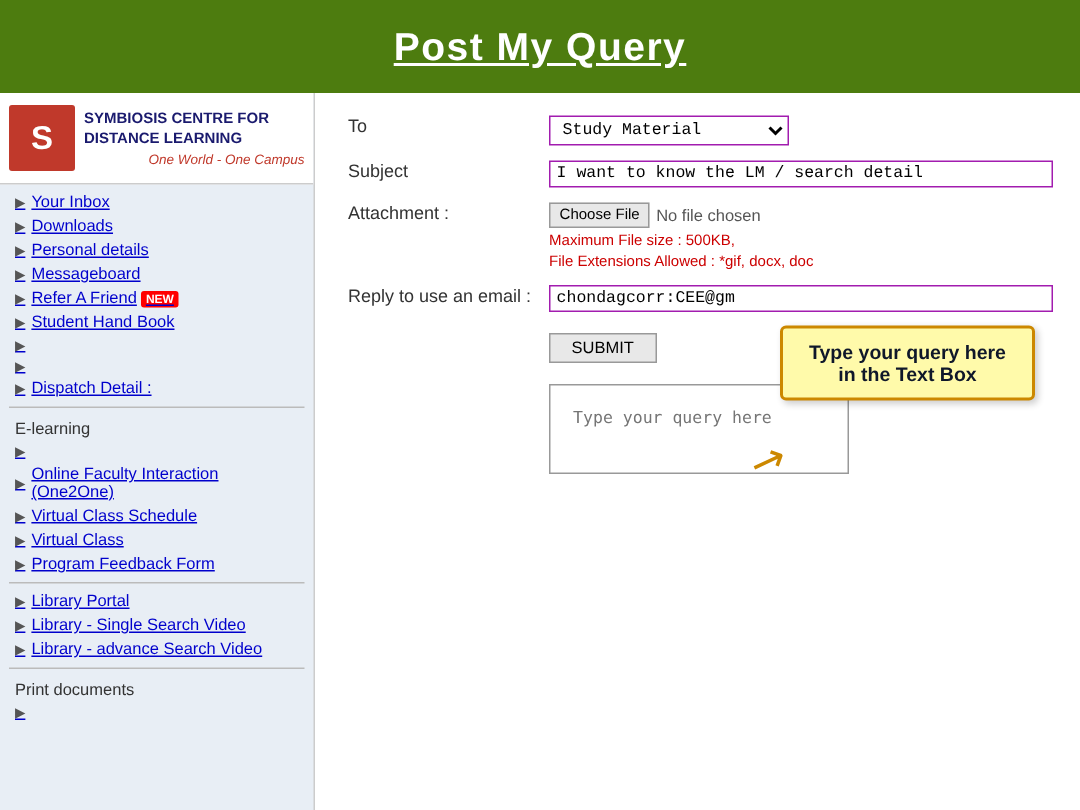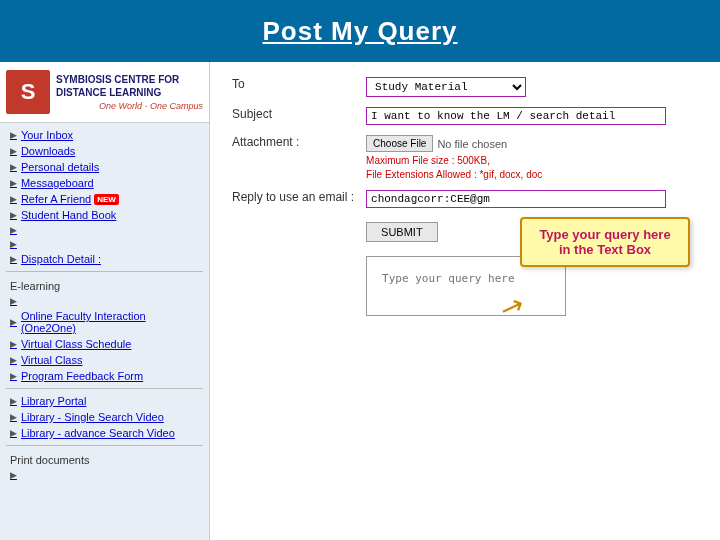--- a/index.html
+++ b/index.html
@@ -7,21 +7,21 @@
       width: 720px;
       height: 540px;
       font-family: Arial, sans-serif;
       font-size: 12px;
       overflow: hidden;
       background: #fff;
     }
 
     
     #header {
-      background: #0369a1;
+      background: #4d7c0f;
       height: 62px;
       display: flex;
       align-items: center;
       justify-content: center;
     }
     #header h1 {
       color: #fff;
       font-size: 26px;
       font-weight: bold;
       text-decoration: underline;
@@ -148,21 +148,21 @@
       font-size: 11px;
       border: 1px solid #a21caf;
       padding: 2px 4px;
       background: #fff;
       font-family: Liberation Mono, monospace;
     }
     .form-table select {
       width: 160px;
     }
     .form-table input[type="text"] {
-      width: 300px;
+      width: 336px;
     }
 
     .file-info {
       font-size: 10px;
       color: #c00;
       margin-top: 3px;
     }
     .file-input-row {
       display: flex;
       align-items: center;
@@ -215,21 +215,21 @@
     .tooltip-box {
       position: absolute;
       right: 30px;
       top: 155px;
       background: #fffaaa;
       border: 2px solid #cc8800;
       border-radius: 4px;
       padding: 8px 12px;
       font-size: 13px;
       font-weight: bold;
-      color: #be185d;
+      color: #0f172a;
       width: 170px;
       text-align: center;
       box-shadow: 2px 2px 5px rgba(0,0,0,0.2);
     }
     .tooltip-arrow {
       position: absolute;
       right: 197px;
       top: 230px;
       font-size: 28px;
       color: #cc8800;

